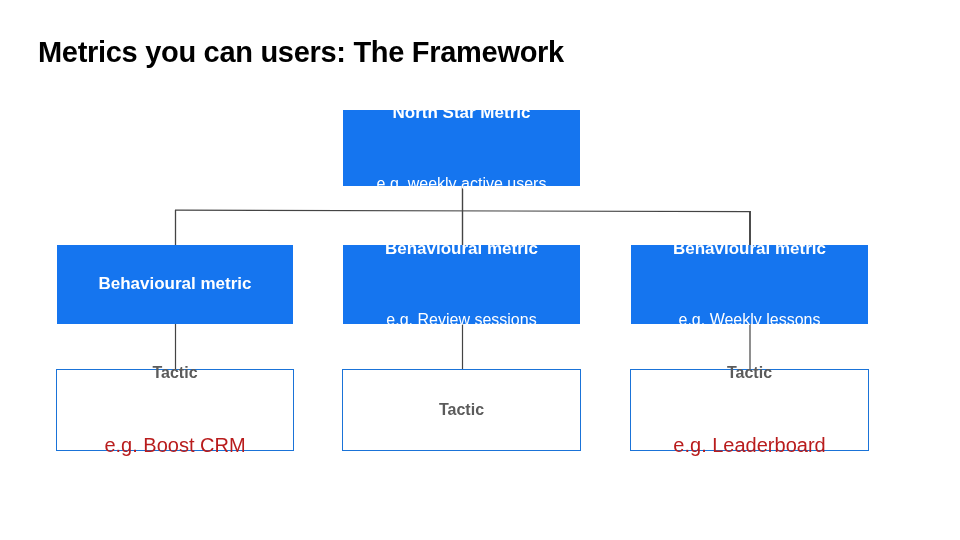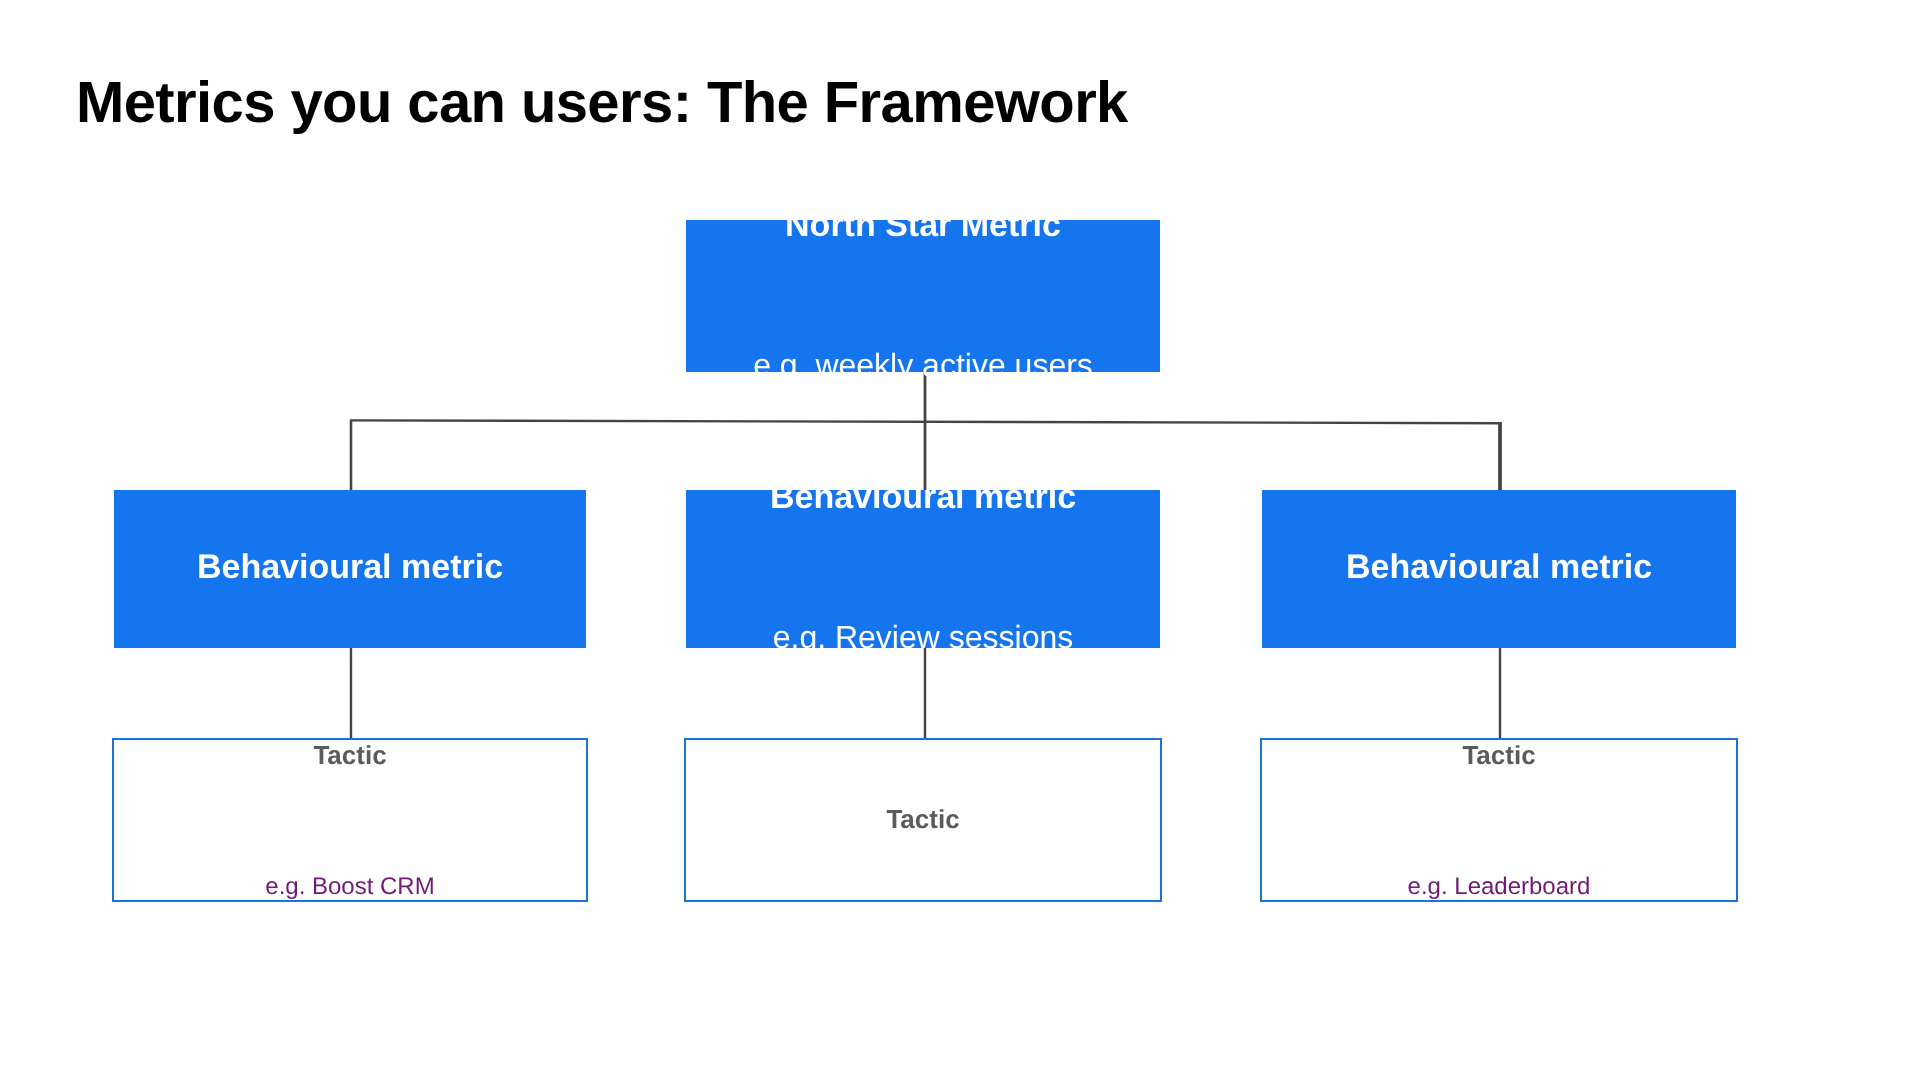--- a/index.html
+++ b/index.html
@@ -74,27 +74,27 @@
     background: #1575ef;
     color: #ffffff;
   }
 
   .node.level-tactic {
     background: #ffffff;
     border: 1px solid #1a73d8;
     color: #5b5b5b;
   }
   .node.level-tactic .node-title {
-    font-size: 13px;
+    font-size: 16px;
     font-weight: 700;
     color: #5b5b5b;
   }
   .node.level-tactic .node-sub {
-    font-size: 12px;
-    color: #701a75;
+    font-size: 20px;
+    color: #b91c1c;
   }
 
   
   #node-north-star {
     left: 343px;
     top: 110px;
     width: 237px;
     height: 76px;
   }
 
@@ -141,20 +141,21 @@
     <div class="node-title">Behavioural metric</div>
   </div>
 
   <div class="node level-behaviour" id="node-behaviour-1">
     <div class="node-title">Behavioural metric</div>
     <div class="node-sub">e.g. Review sessions</div>
   </div>
 
   <div class="node level-behaviour" id="node-behaviour-2">
     <div class="node-title">Behavioural metric</div>
+    <div class="node-sub">e.g. Weekly lessons</div>
   </div>
 
   <div class="node level-tactic" id="node-tactic-0">
     <div class="node-title">Tactic</div>
     <div class="node-sub">e.g. Boost CRM</div>
   </div>
 
   <div class="node level-tactic" id="node-tactic-1">
     <div class="node-title">Tactic</div>
   </div>

